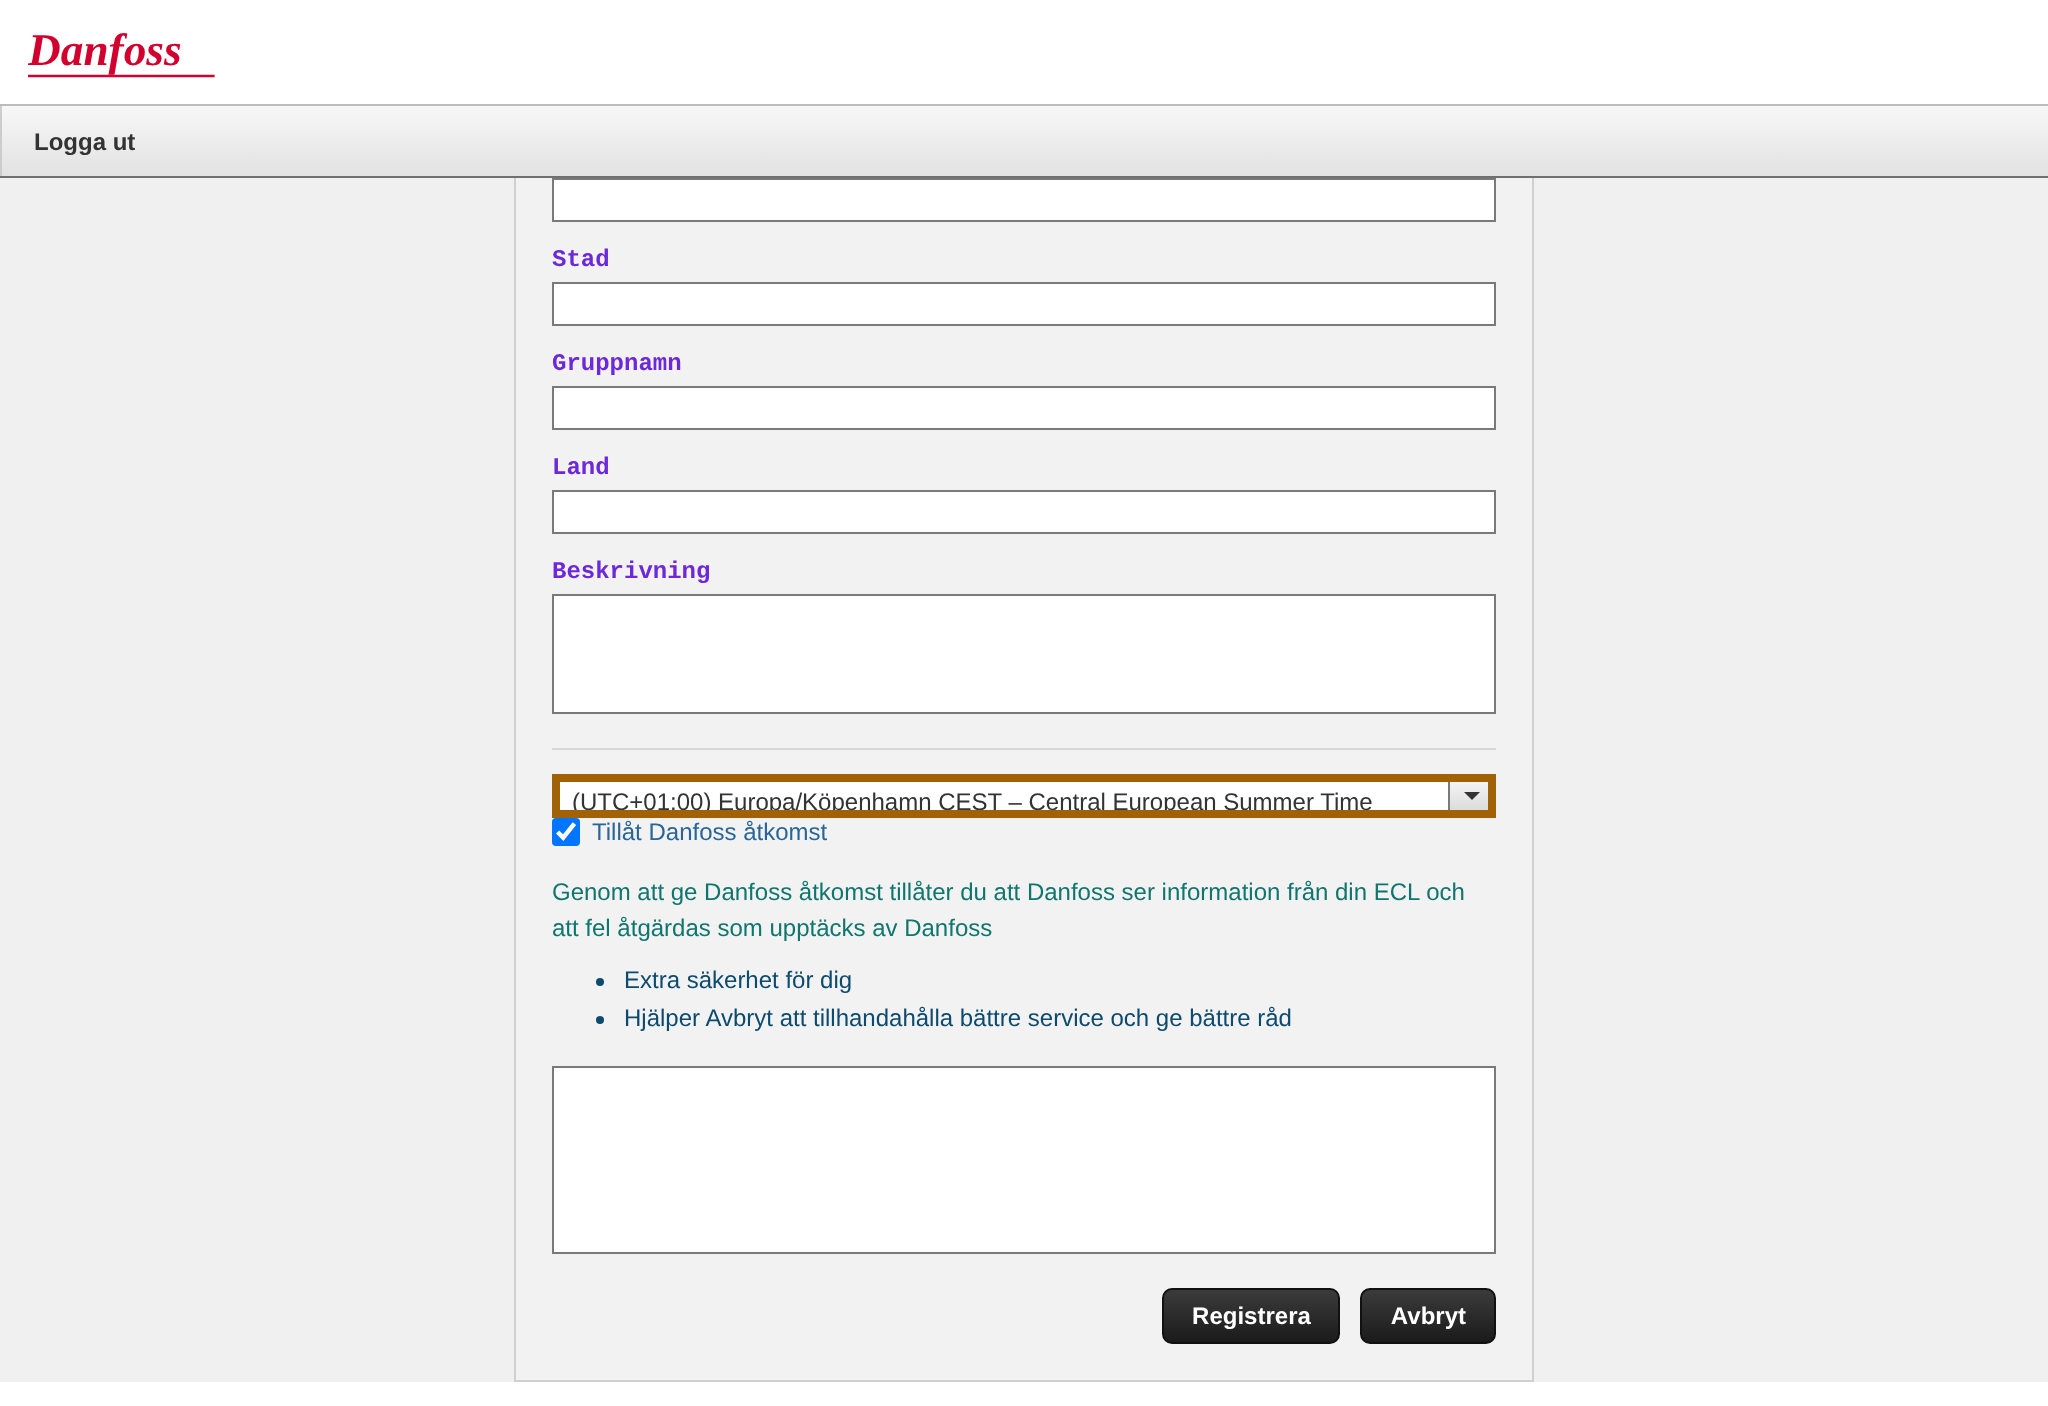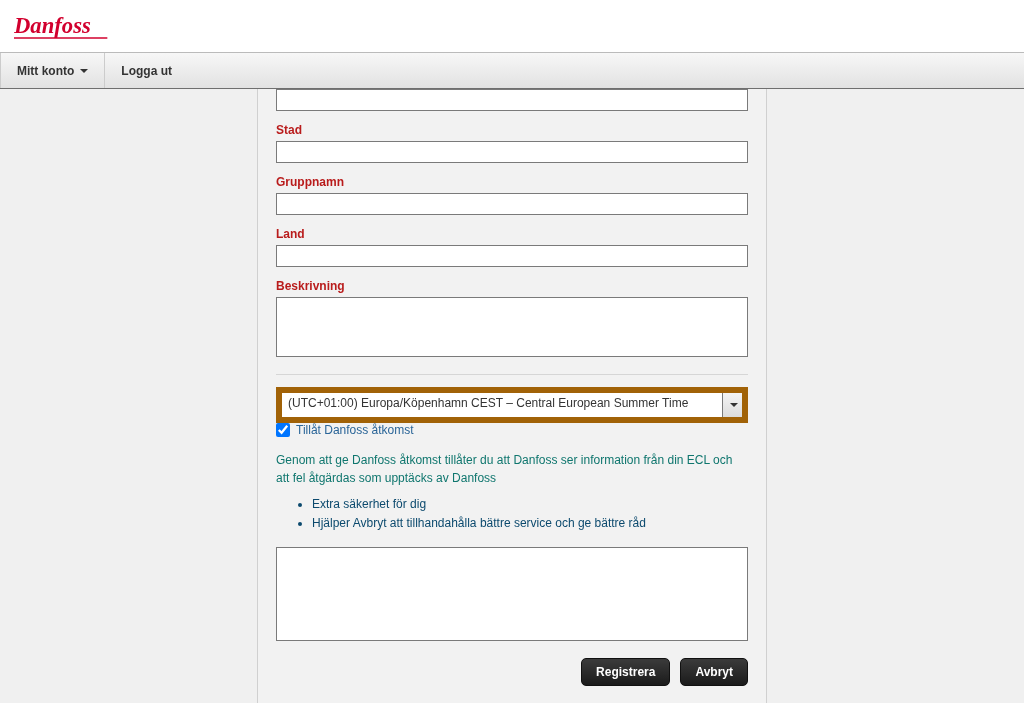--- a/index.html
+++ b/index.html
@@ -66,39 +66,40 @@
       width: 510px;
       background: #f2f2f2;
       border: 1px solid #d0d0d0;
       border-top: none;
       padding: 0 18px 18px 18px;
     }
     .field-block { margin-top: 12px; }
     .field-label {
       font-size: 12px;
       font-weight: bold;
-      color: #b91c1c;
+      color: #6d28d9;
       margin-bottom: 4px;
       display: block;
+      font-family: Liberation Mono, monospace;
     }
     .text-input, .select-input {
       width: 100%;
       height: 22px;
       border: 1px solid #7a7a7a;
       background: #fff;
       font-size: 12px;
       padding: 2px 4px;
       font-family: inherit;
     }
     .select-wrap {
       display: flex;
       align-items: stretch;
-      border: 6px solid #a16207;
-      background: #fff;
-      height: 36px;
+      border: 4px solid #a16207;
+      background: #fff;
+      height: 22px;
     }
     .select-display {
       flex: 1;
       padding: 3px 6px;
       font-size: 12px;
       overflow: hidden;
       white-space: nowrap;
     }
     .select-btn {
       width: 20px;
@@ -164,24 +165,20 @@
 <div class="header-bar">
   <svg class="logo" viewBox="0 0 180 48">
     <text x="0" y="34" font-family="cursive" font-style="italic" font-weight="bold" font-size="34" fill="#d2002e">Danfoss</text>
     <line x1="0" y1="42" x2="140" y2="42" stroke="#d2002e" stroke-width="2"></line>
   </svg>
 </div>
 
 <div class="nav-bar">
   <div class="nav-group nav-right">
     <div class="nav-item">
-      <span>Mitt konto</span>
-      <span class="caret"></span>
-    </div>
-    <div class="nav-item">
       <span>Logga ut</span>
     </div>
   </div>
 </div>
 
 <div class="content-wrap">
   <div class="form-panel">
 
     <div class="field-block" style="margin-top:0;">
       <input class="text-input" type="text" value="" style="">

